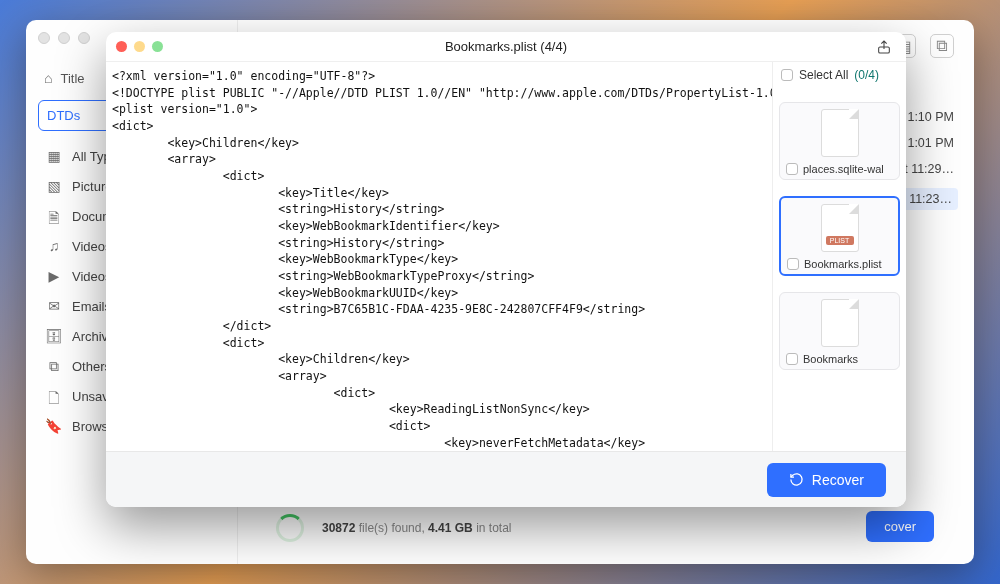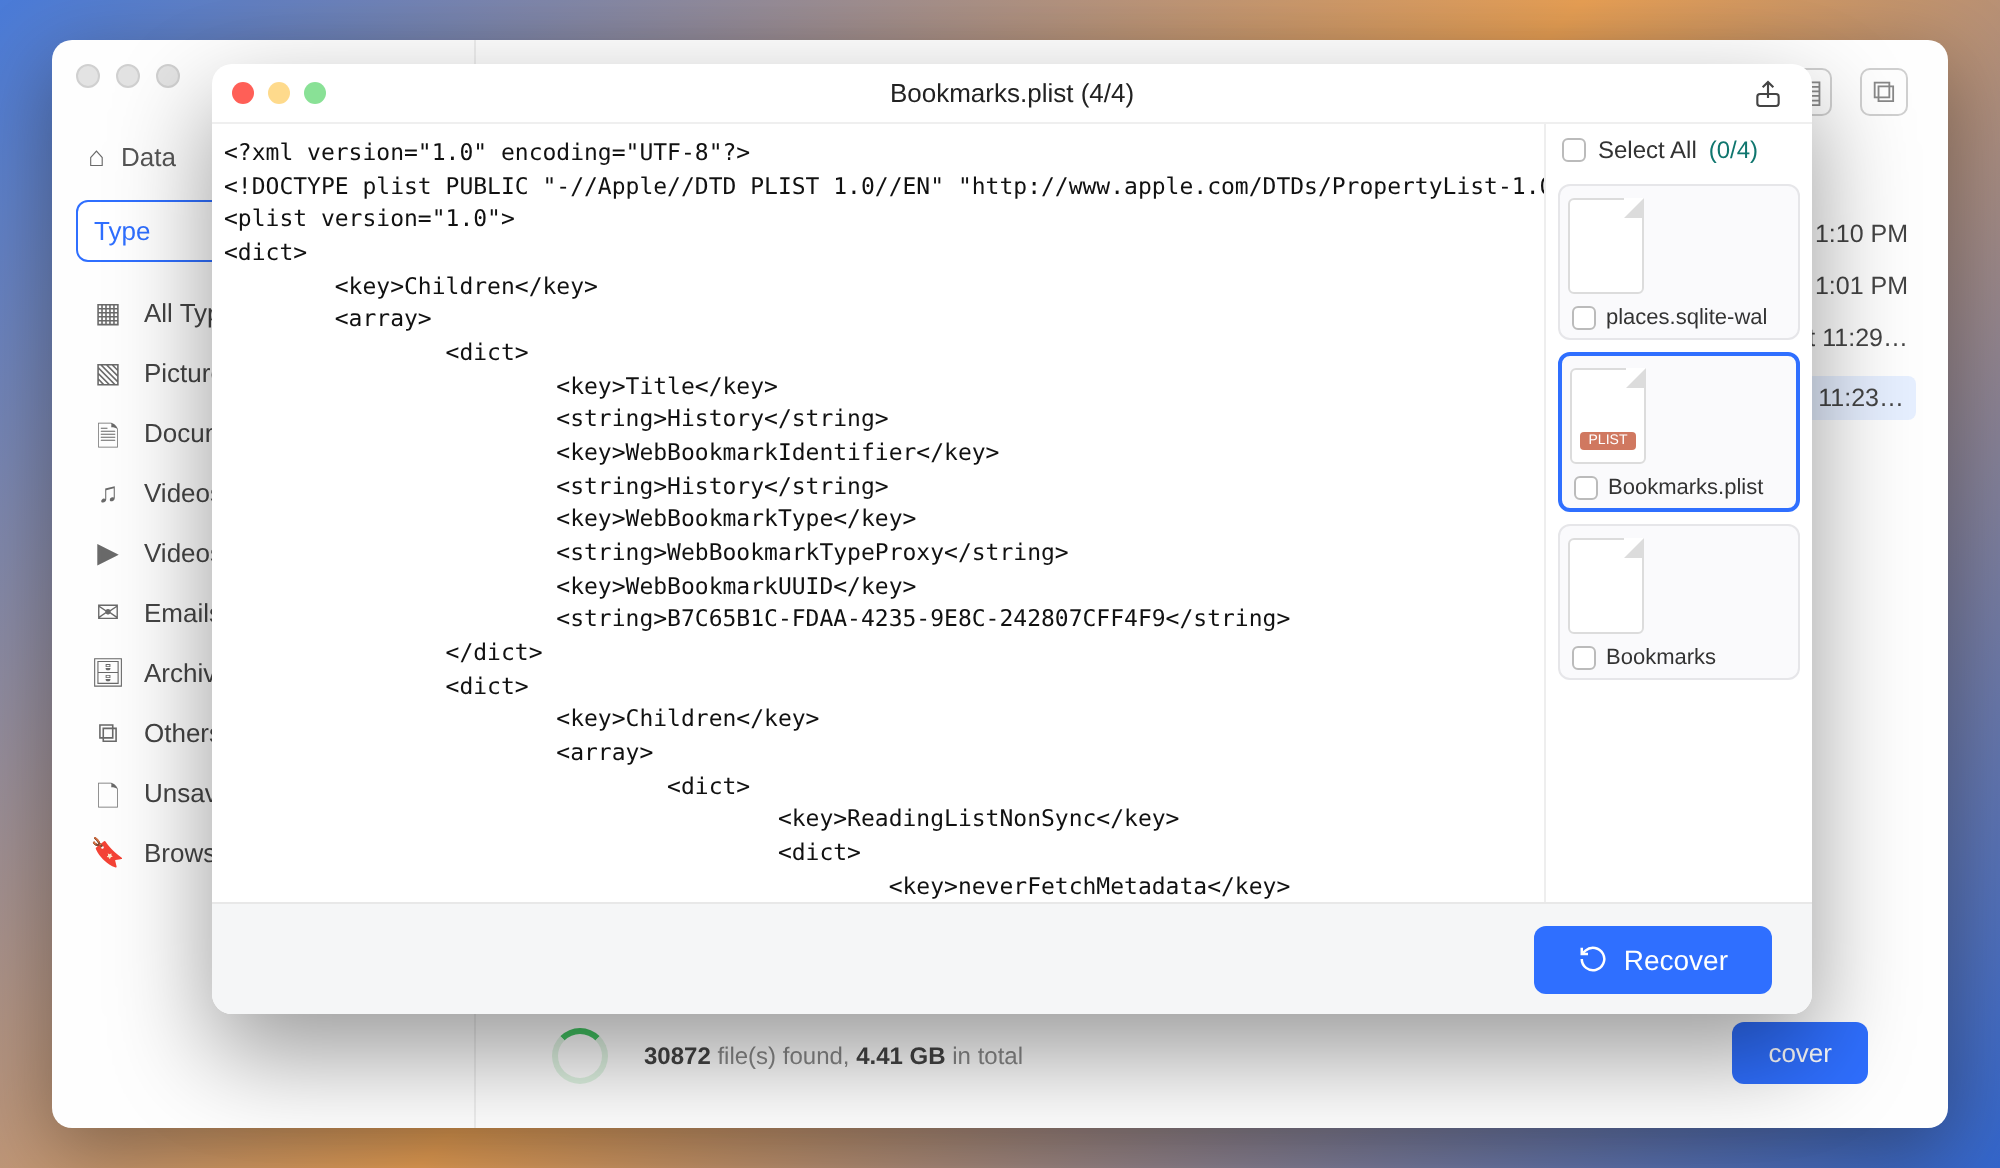--- a/index.html
+++ b/index.html
@@ -86,31 +86,31 @@
   font-size: 11.5px; line-height: 1.45;
   color:#111;
   white-space: pre;
   overflow:hidden;
 }
 
 .thumb-pane {
   width: 134px; flex:0 0 134px;
   border-left: 1px solid #eee;
   padding: 6px;
-  display:flex; flex-direction:column; gap:6px;
+  display:flex; flex-direction:column; gap:16px;
   overflow:hidden;
 }
 .select-all { display:flex; align-items:center; gap:6px; font-size:12px; color:#333; padding:0 2px 4px;}
 .count-dim { color:#0f766e; }
 .thumb {
   border:1px solid #e6e6e9;
   background:#fafafc;
   border-radius:6px;
   padding:6px 4px 4px;
-  display:flex; flex-direction:column; align-items:flex-start;
+  display:flex; flex-direction:column; align-items:center;
   font-size:11px; color:#333;
 }
 .thumb.selected { border:2px solid #2f6fff; }
 .thumb .file {
   width:38px; height:48px;
   background:#fff; border:1px solid #dcdcdc;
   border-radius:3px;
   position:relative;
   margin-bottom:6px;
 }
@@ -152,24 +152,24 @@
     <span class="tl-dot"></span>
   </div>
   <div class="toolbar-right">
     <span class="tool-ico">▤</span>
     <span class="tool-ico">⧉</span>
   </div>
 
   <div class="back-sidebar">
     <div class="sb-head">
       <span class="glyph">⌂</span>
-      <span>Data</span>
+      <span>Title</span>
     </div>
     <div class="sb-row active">
-      <span>Type</span>
+      <span>DTDs</span>
     </div>
     <div style="height:10px"></div>
     <div class="sb-row">
         <span class="glyph">▦</span>
         <span>All Types</span>
       </div>
     <div class="sb-row">
         <span class="glyph">▧</span>
         <span>Pictures</span>
       </div>

